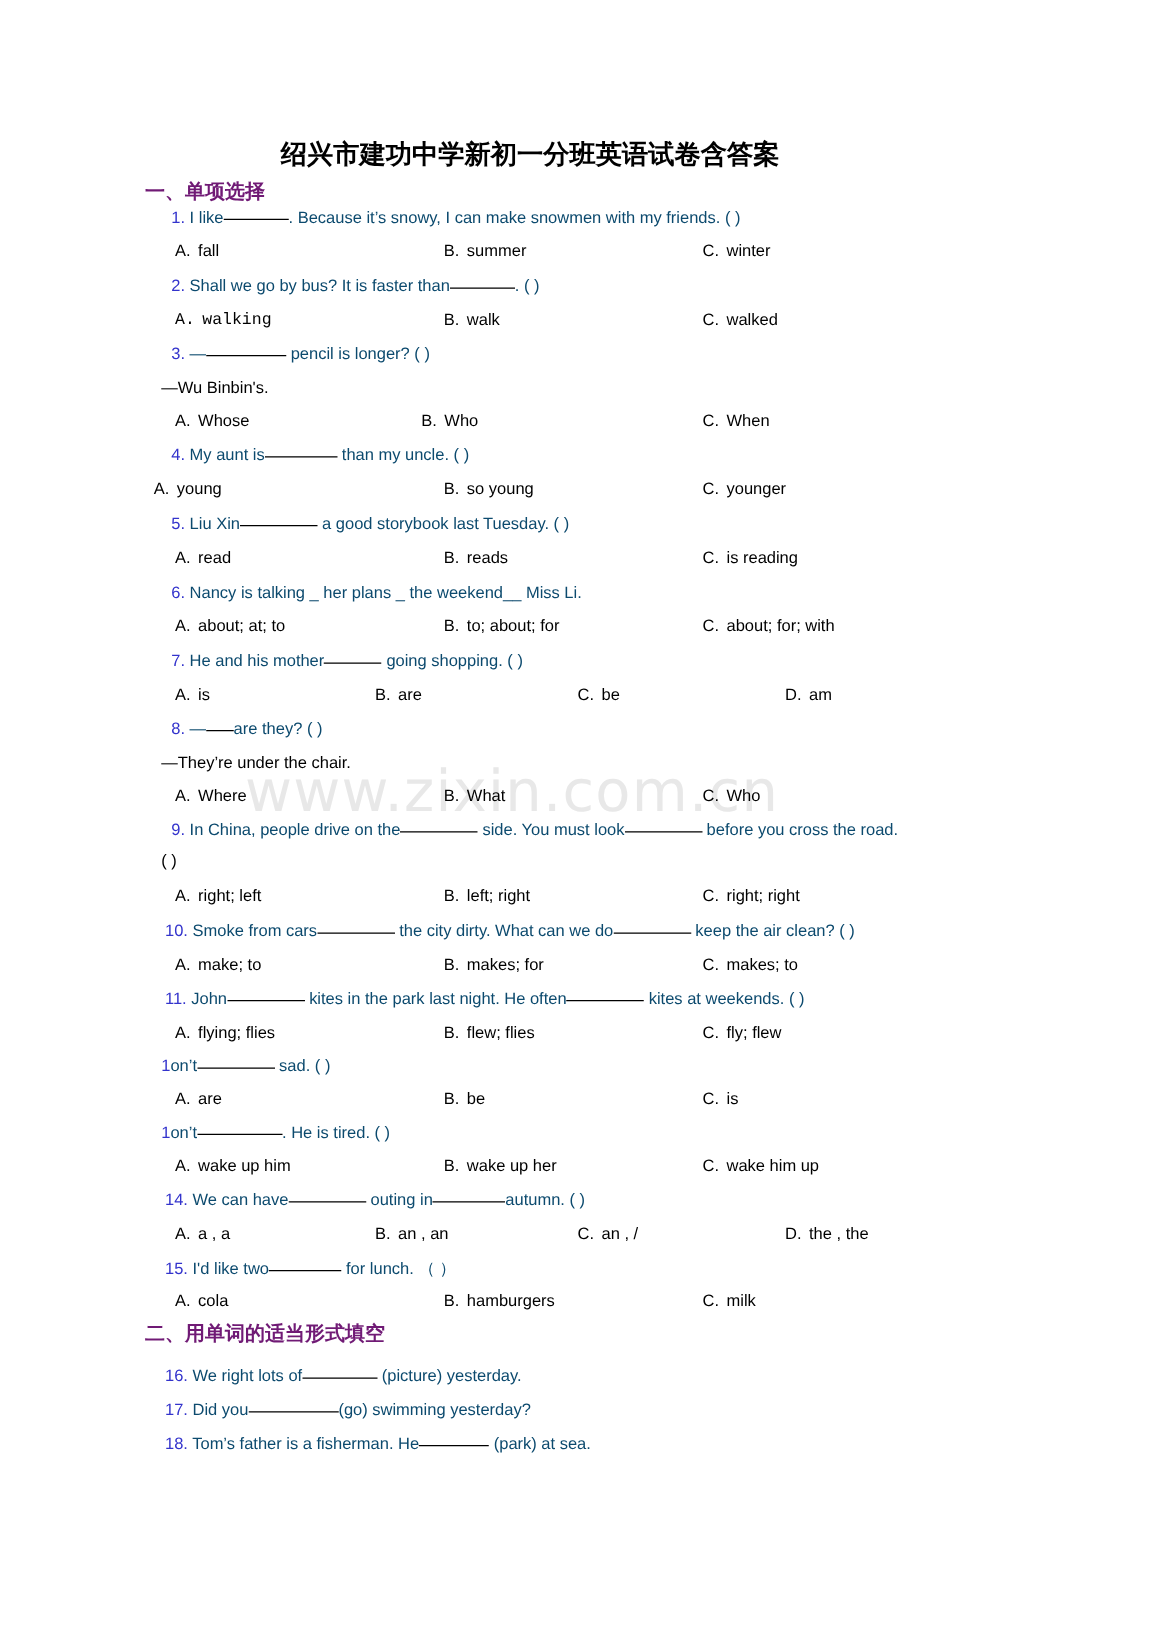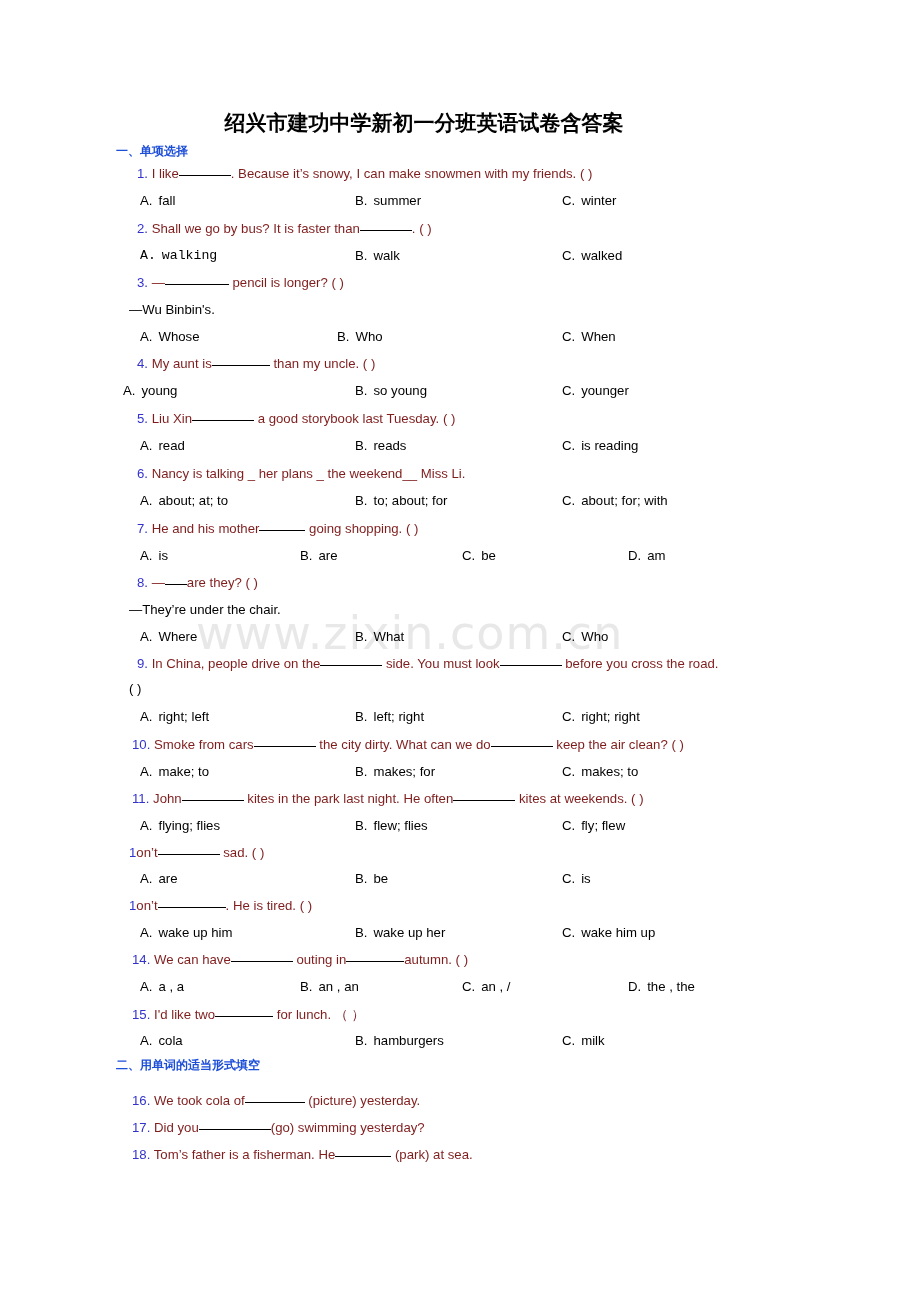--- a/index.html
+++ b/index.html
@@ -55,37 +55,37 @@
     font-family: "DejaVu Serif", serif;
     font-size: 21px;
     font-weight: bold;
     color: #000;
     letter-spacing: 0px;
   }
 
   .section-head {
     position: absolute;
     font-family: Liberation Serif, serif;
-    font-size: 12px;
+    font-size: 16px;
     font-weight: bold;
-    color: #1d4ed8;
+    color: #701a75;
     white-space: nowrap;
   }
 
   .qline {
     position: absolute;
     font-size: 13.2px;
     white-space: nowrap;
     color: #000;
   }
   .qnum {
     color: #3333cc;
   }
   .qtext {
-    color: #7f1d1d;
+    color: #0c4a6e;
     text-align: center;
   }
   .blank {
     display: inline-block;
     border-bottom: 1.3px solid #000;
     vertical-align: baseline;
     position: relative;
     top: -2px;
   }
 
@@ -274,21 +274,21 @@
     <div class="optrow" style="top:1033px;">
       <div class="opt" style="left:140px;"><span class="lbl">A.</span><span>cola</span></div>
       <div class="opt" style="left:355px;"><span class="lbl">B.</span><span>hamburgers</span></div>
       <div class="opt" style="left:562px;"><span class="lbl">C.</span><span>milk</span></div>
     </div>
 
     <div class="section-head" style="left:116px; top:1057px;">二、用单词的适当形式填空</div>
 
     <div class="qline" style="left:132px; top:1093px;">
       <span class="qnum">16.</span>
-      <span class="qtext">We took cola of</span><span class="blank" style="width:60px;"></span><span class="qtext"> (picture) yesterday.</span>
+      <span class="qtext">We right lots of</span><span class="blank" style="width:60px;"></span><span class="qtext"> (picture) yesterday.</span>
     </div>
 
     <div class="qline" style="left:132px; top:1120px;">
       <span class="qnum">17.</span>
       <span class="qtext">Did you</span><span class="blank" style="width:72px;"></span><span class="qtext">(go) swimming yesterday?</span>
     </div>
 
     <div class="qline" style="left:132px; top:1147px;">
       <span class="qnum">18.</span>
       <span class="qtext">Tom’s father is a fisherman. He</span><span class="blank" style="width:56px;"></span><span class="qtext"> (park) at sea.</span>

